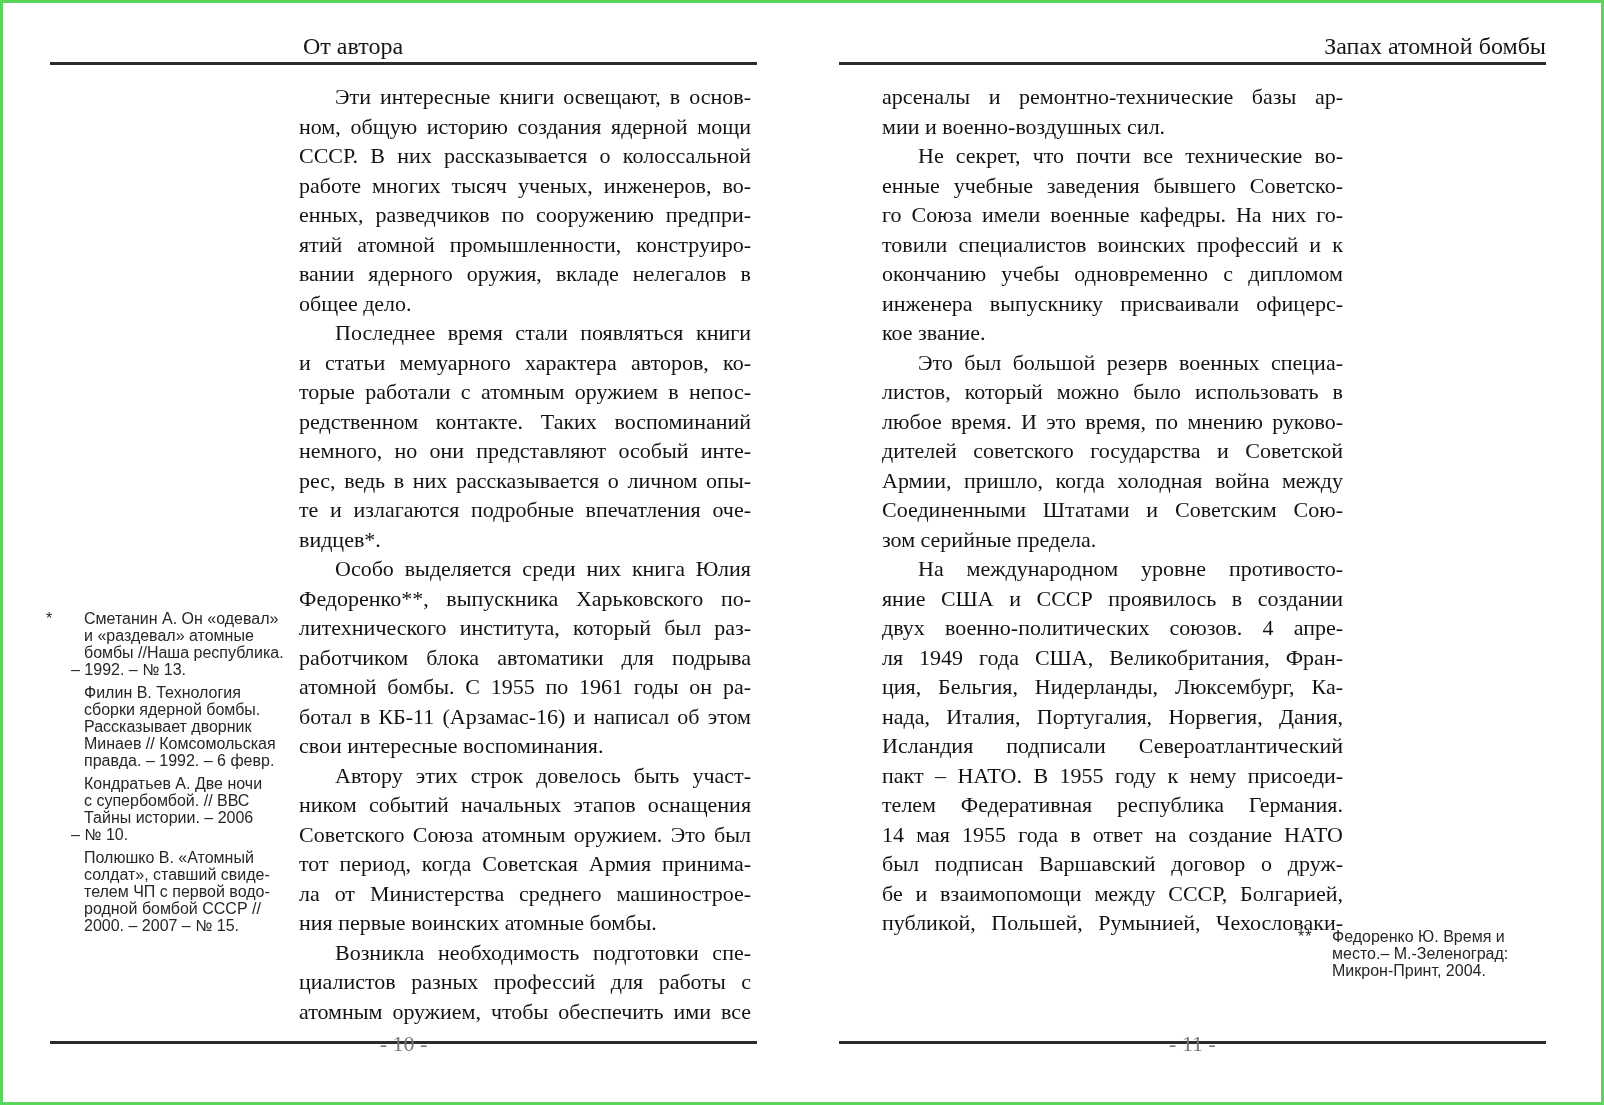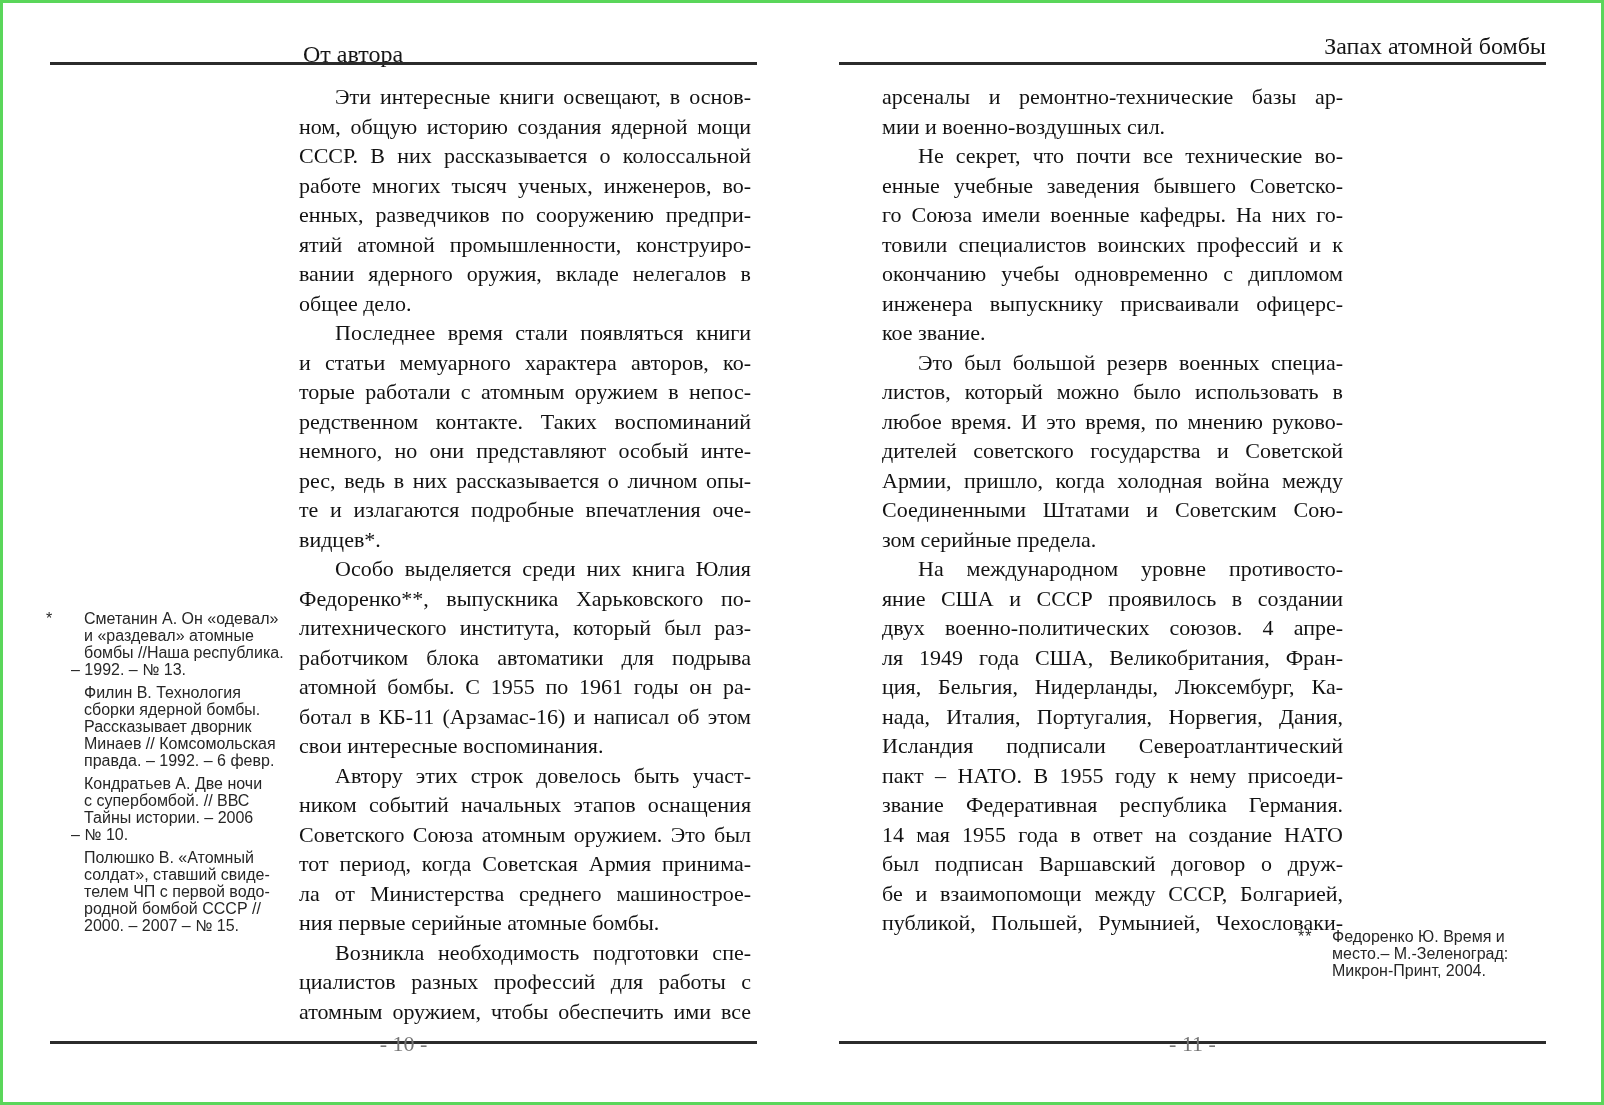--- a/index.html
+++ b/index.html
@@ -18,21 +18,21 @@
     z-index: 10;
   }
   .running-head {
     position: absolute;
     top: 33px;
     font-size: 24px;
     line-height: 26px;
     color: #161616;
     white-space: nowrap;
   }
-  .head-left  { left: 303px; margin-top: 8px; }
+  .head-left  { left: 303px; }
   .head-right { left: 839px; width: 707px; text-align: right; }
   .rule {
     position: absolute;
     height: 3px;
     background: #2b2b2b;
   }
   .rule-left  { left: 50px;  width: 707px; }
   .rule-right { left: 839px; width: 707px; }
   .rule-top    { top: 62px; }
   .rule-bottom { top: 1041px; }
@@ -118,21 +118,21 @@
       <div class="tline">атомной бомбы. С 1955 по 1961 годы он ра-</div>
       <div class="tline">ботал в КБ-11 (Арзамас-16) и написал об этом</div>
       <div class="tline endline">свои интересные воспоминания.</div>
     </div>
     <div>
       <div class="tline indent">Автору этих строк довелось быть участ-</div>
       <div class="tline">ником событий начальных этапов оснащения</div>
       <div class="tline">Советского Союза атомным оружием. Это был</div>
       <div class="tline">тот период, когда Советская Армия принима-</div>
       <div class="tline">ла от Министерства среднего машинострое-</div>
-      <div class="tline endline">ния первые серийные атомные бомбы.</div>
+      <div class="tline endline">ния первые воинских атомные бомбы.</div>
     </div>
     <div>
       <div class="tline indent">Возникла необходимость подготовки спе-</div>
       <div class="tline">циалистов разных профессий для работы с</div>
       <div class="tline">атомным оружием, чтобы обеспечить ими все</div>
     </div>
   </div>
 <div class="body-col body-right" id="body-right">
     <div>
       <div class="tline">арсеналы и ремонтно-технические базы ар-</div>
@@ -158,21 +158,21 @@
     </div>
     <div>
       <div class="tline indent">На международном уровне противосто-</div>
       <div class="tline">яние США и СССР проявилось в создании</div>
       <div class="tline">двух военно-политических союзов. 4 апре-</div>
       <div class="tline">ля 1949 года США, Великобритания, Фран-</div>
       <div class="tline">ция, Бельгия, Нидерланды, Люксембург, Ка-</div>
       <div class="tline">нада, Италия, Португалия, Норвегия, Дания,</div>
       <div class="tline">Исландия подписали Североатлантический</div>
       <div class="tline">пакт – НАТО. В 1955 году к нему присоеди-</div>
-      <div class="tline">звание Федеративная республика Германия.</div>
+      <div class="tline">телем Федеративная республика Германия.</div>
       <div class="tline">14 мая 1955 года в ответ на создание НАТО</div>
       <div class="tline">был подписан Варшавский договор о друж-</div>
       <div class="tline">бе и взаимопомощи между СССР, Болгарией,</div>
       <div class="tline">публикой, Польшей, Румынией, Чехословаки-</div>
     </div>
   </div>
 
 <div class="fn-block fn-left" id="fn-left">
     <div class="fn-item">
       <div class="fn-marker">*</div>

